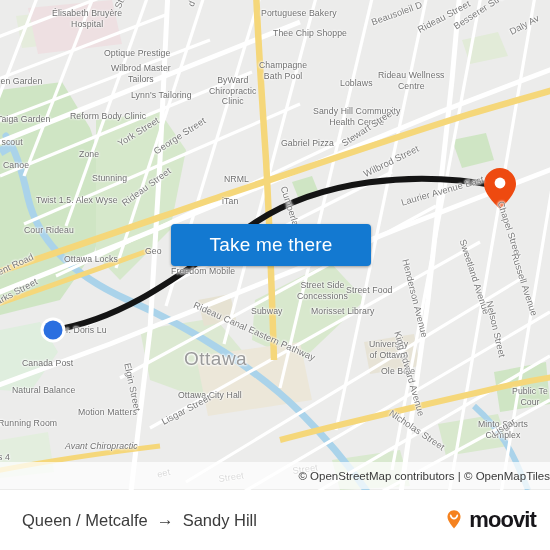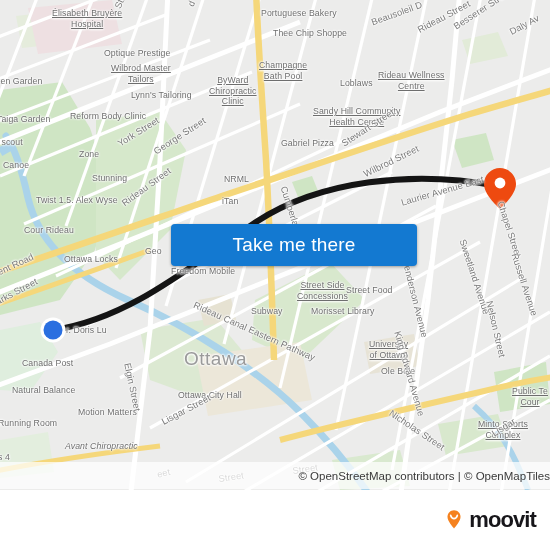--- a/index.html
+++ b/index.html
@@ -13,24 +13,24 @@
          background:#e8e8e6; }
   #map svg { position:absolute; left:0; top:0; }
 
   .maplabel { position:absolute; font-family:"Liberation Sans", sans-serif;
               color:#6b6b6b; white-space:nowrap; pointer-events:none;
               text-shadow:0 0 2px #fff, 0 0 2px #fff, 0 0 3px #fff, 0 0 3px #fff;
               font-size:8.5px; letter-spacing:.1px; }
   .poi  { font-size:8.7px; color:#6e6e6e; }
   .street { font-size:9.3px; color:#7a7a7a; }
   .city { font-size:19px; color:#9a9a9a; letter-spacing:.5px; }
-  .two { line-height:10.5px; text-align:center;text-decoration:underline; }
-
-  
-  #cta { position:absolute; left:171px; top:224px; width:246px; height:42px;
+  .two { line-height:10.5px; text-align:center; }
+
+  
+  #cta { position:absolute; left:171px; top:224px; width:200px; height:42px;
          background:#1379d1; color:#fff; border:none; border-radius:4px;
          font-size:19px; font-family:"Liberation Sans", sans-serif;
          cursor:pointer; box-shadow:0 1px 3px rgba(0,0,0,.35); letter-spacing:.2px; }
 
   
   #attrib { position:absolute; left:0; top:462px; width:550px; height:27px;
             background:rgba(255,255,255,.72); font-size:11.5px; color:#3a3a3a;
             display:flex; align-items:center; padding-left:12px;justify-content:flex-end; }
   #attrib span { white-space:nowrap; }
 
@@ -221,20 +221,25 @@
       </div>
 
     <button id="cta">Take me there</button>
 
     <div id="attrib">
       <span>© OpenStreetMap contributors | © OpenMapTiles</span>
     </div>
   </div>
 
   <div id="bottombar">
+    <div id="route-summary">
+      <span>Queen / Metcalfe</span>
+      <span id="route-arrow">→</span>
+      <span>Sandy Hill</span>
+    </div>
     <div id="brand">
       <svg width="24" height="24" viewBox="0 0 24 24">
         <path d="M12,2.2 C15.6,2.2 18.5,5.1 18.5,8.7 C18.5,13 13.6,18.6 12,20.4 C10.4,18.6 5.5,13 5.5,8.7 C5.5,5.1 8.4,2.2 12,2.2 Z" fill="#f5821f"></path>
         <path d="M8.7,7.4 C9.4,9.6 10.6,10.6 12,10.6 C13.4,10.6 14.6,9.6 15.3,7.4" stroke="#ffffff" stroke-width="1.7" fill="none" stroke-linecap="round"></path>
       </svg>
       <span id="brand-name">moovit</span>
     </div>
   </div>
 
 </div>

